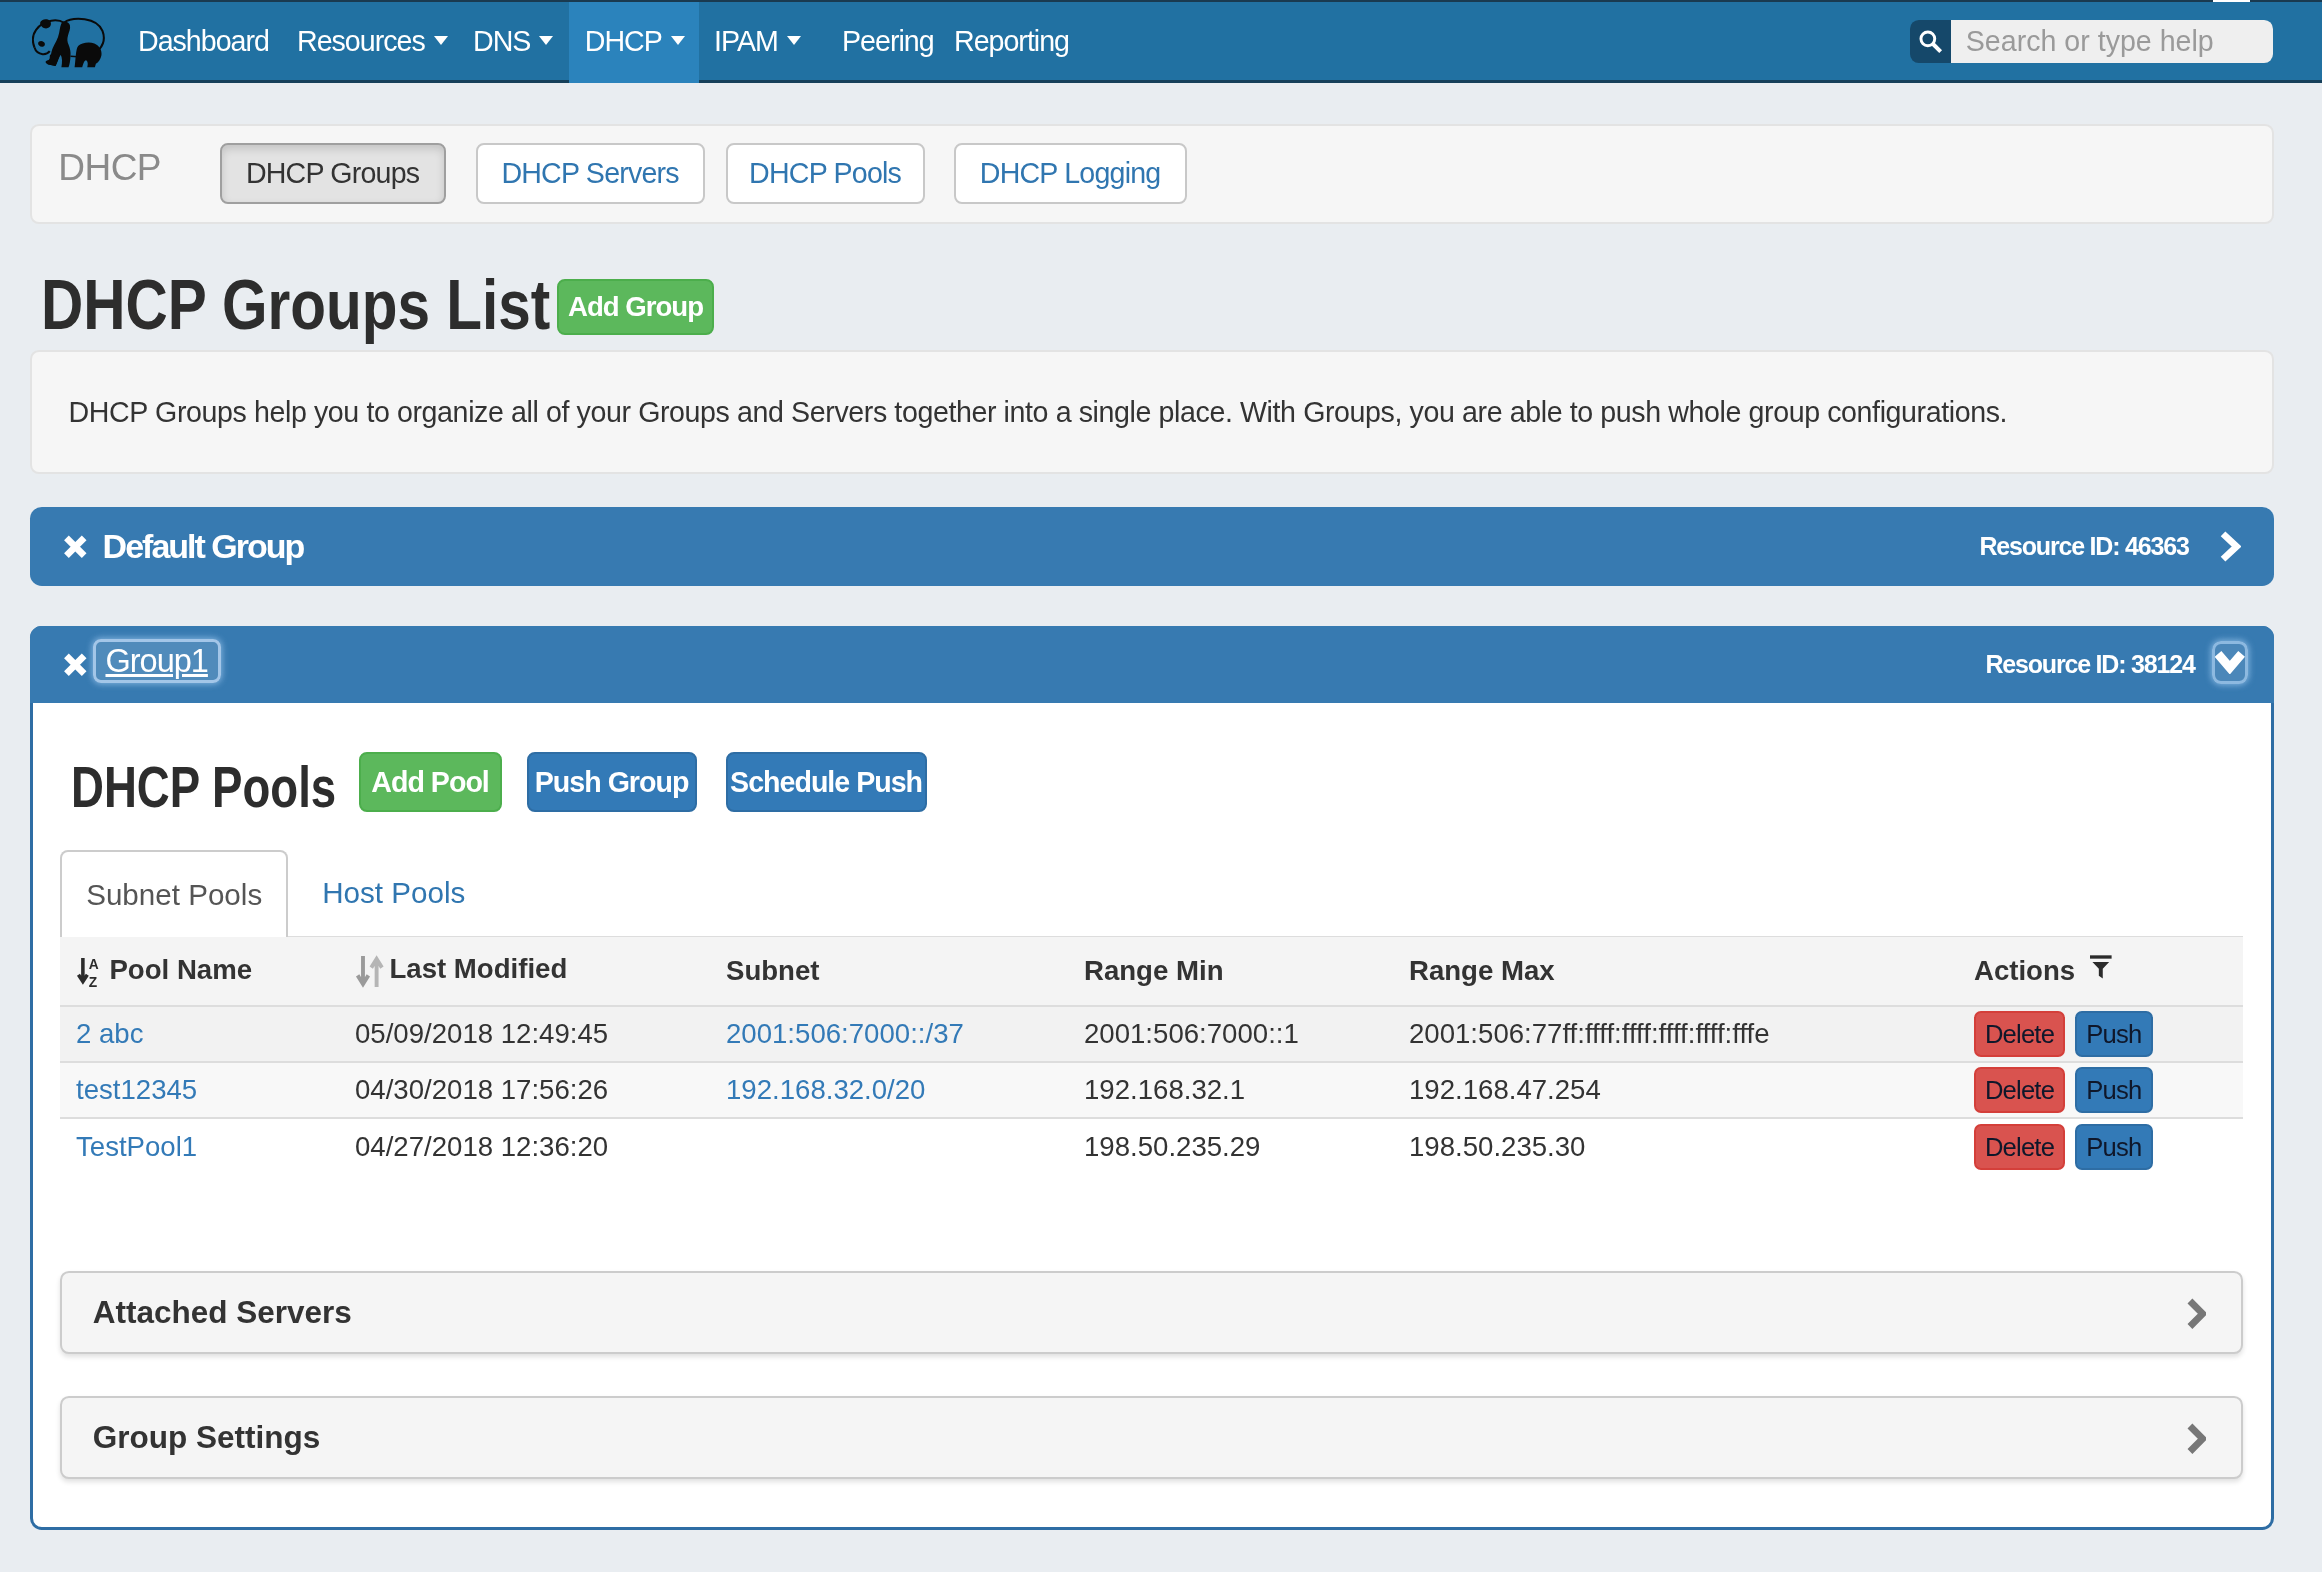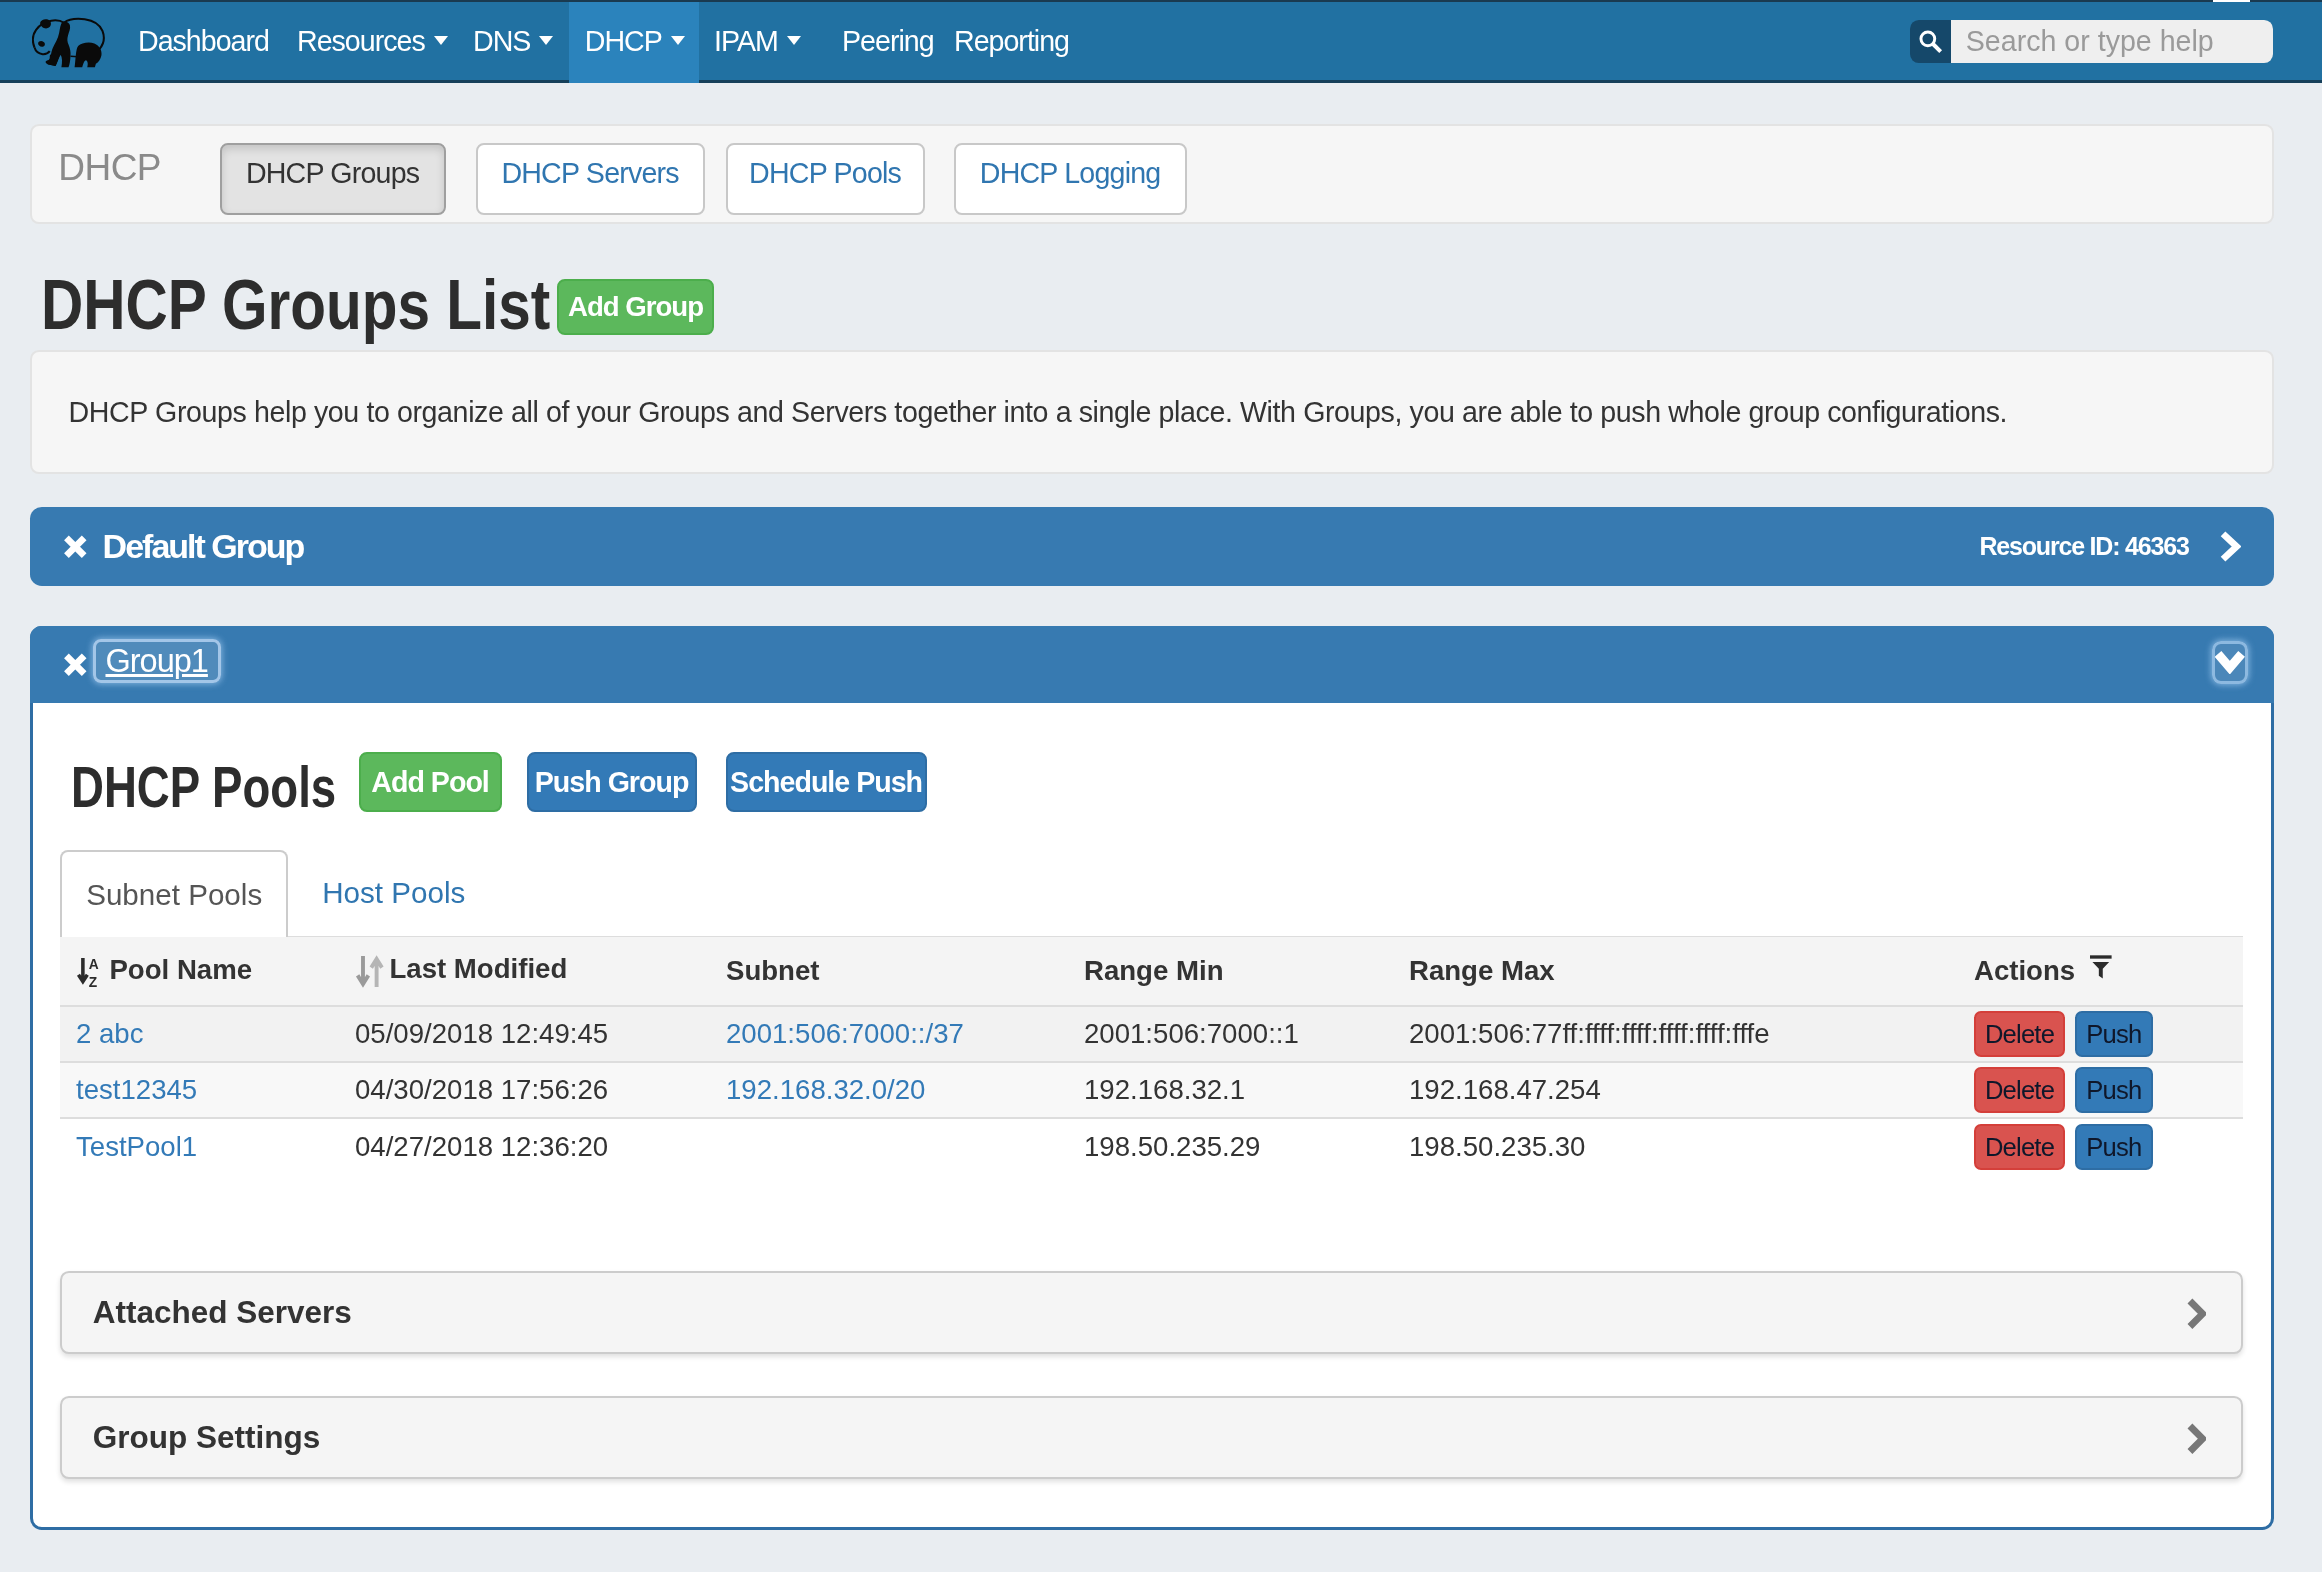--- a/index.html
+++ b/index.html
@@ -18,21 +18,21 @@
 .menu a.active { background:#2b83bc; }
 .caret { display:inline-block; width:0; height:0; border-left:7.9px solid transparent; border-right:7.9px solid transparent; border-top:9.9px solid #fff; margin-left:8.9px; vertical-align:middle; margin-top:-4.9px;}
 .search { position:absolute; left:1910px; top:17.7px; width:363px; height:32px; }
 .sicon { position:absolute; left:0; top:0; width:41px; height:43px; background:#15486a; border-radius:8.9px 0 0 8.9px; }
 .sicon svg { position:absolute; left:7.9px; top:8.9px; }
 .sinput { position:absolute; left:41px; top:0; width:322px; height:43px; background:#efefef; border-radius:0 8.9px 8.9px 0; color:#9a9a9a; font-size:28.6px; line-height:43px; padding-left:14.8px; white-space:nowrap; overflow:hidden;}
 
 .well { position:absolute; left:29.6px; width:2244px; background:#f6f6f6; border:2px solid #e3e3e3; border-radius:8.9px; }
 #well1 { top:124px; height:100px; }
 #dhcplabel { position:absolute; left:26.6px; top:0; height:83px; line-height:83px; font-size:37px; letter-spacing:-0.5px; color:#8a8a8a; }
-.tb { position:absolute; top:16.7px; height:72px; line-height:57px; border-radius:7.9px; font-size:28.6px; letter-spacing:-0.8px; text-align:center; }
+.tb { position:absolute; top:16.7px; height:61px; line-height:57px; border-radius:7.9px; font-size:28.6px; letter-spacing:-0.8px; text-align:center; }
 .tb.on { background:#e3e3e3; border:2px solid #9f9f9f; color:#333; box-shadow: inset 0 3.9px 8.9px rgba(0,0,0,0.14); }
 .tb.off { background:#fff; border:2px solid #c8c8c8; color:#3076b0; }
 
 h1 { position:absolute; left:41px; top:264px; font-size:71px; font-weight:bold; color:#2d2d2d; transform:scaleX(0.824); transform-origin:0 0; white-space:nowrap;}
 .btn { display:inline-block; color:#fff; font-weight:bold; text-align:center; border-radius:7.9px; }
 #addgroup { position:absolute; left:557px; top:279px; height:56px; line-height:52px; width:157px; font-size:27.6px; letter-spacing:-1px; background:#5cb85c; border:2px solid #4cae4c; }
 #well2 { top:350px; height:124px; }
 #well2 div { position:absolute; left:37px; top:0; height:120px; line-height:120px; font-size:28.6px; letter-spacing:-0.4px; color:#333; }
 
 .gbar { position:absolute; left:29.6px; width:2244px; background:#377ab1; color:#fff; border-radius:11.8px; }
@@ -139,20 +139,21 @@
       <path d="M4 4 L18 17 L4 30" fill="none" stroke="#fff" stroke-width="7"></path>
     </svg>
 </div>
 
 <div class="panel">
   <div class="phead">
     <svg class="gx" width="26.6" height="27.6" viewBox="0 0 24 24">
         <path d="M4 4 L20 20 M20 4 L4 20" stroke="#fff" stroke-width="6"></path>
       </svg>
     <span class="g1link">Group1</span>
+    <span class="gres">Resource ID: 38124</span>
     <span class="dchevbox">
         <svg width="29.6" height="23.6" viewBox="0 0 30 24">
           <path d="M3 3 L15 17 L27 3" fill="none" stroke="#fff" stroke-width="9"></path>
         </svg>
       </span>
   </div>
 
   <h2>DHCP Pools</h2>
   <span class="btn pbtn" id="addpool">Add Pool</span>
   <span class="btn pbtn" id="pushgroup">Push Group</span>

